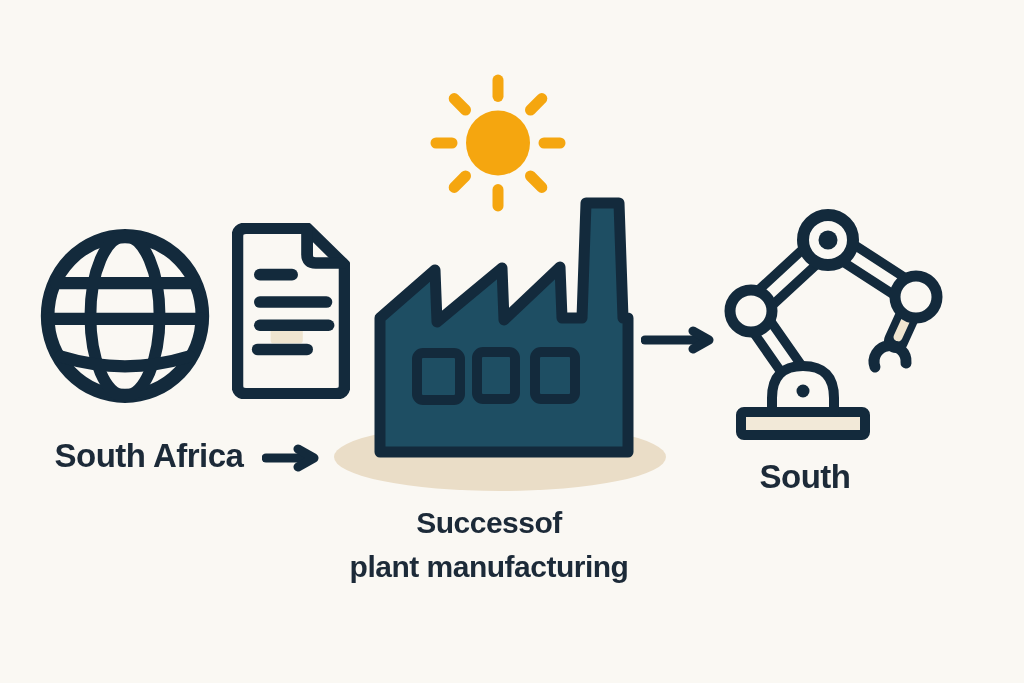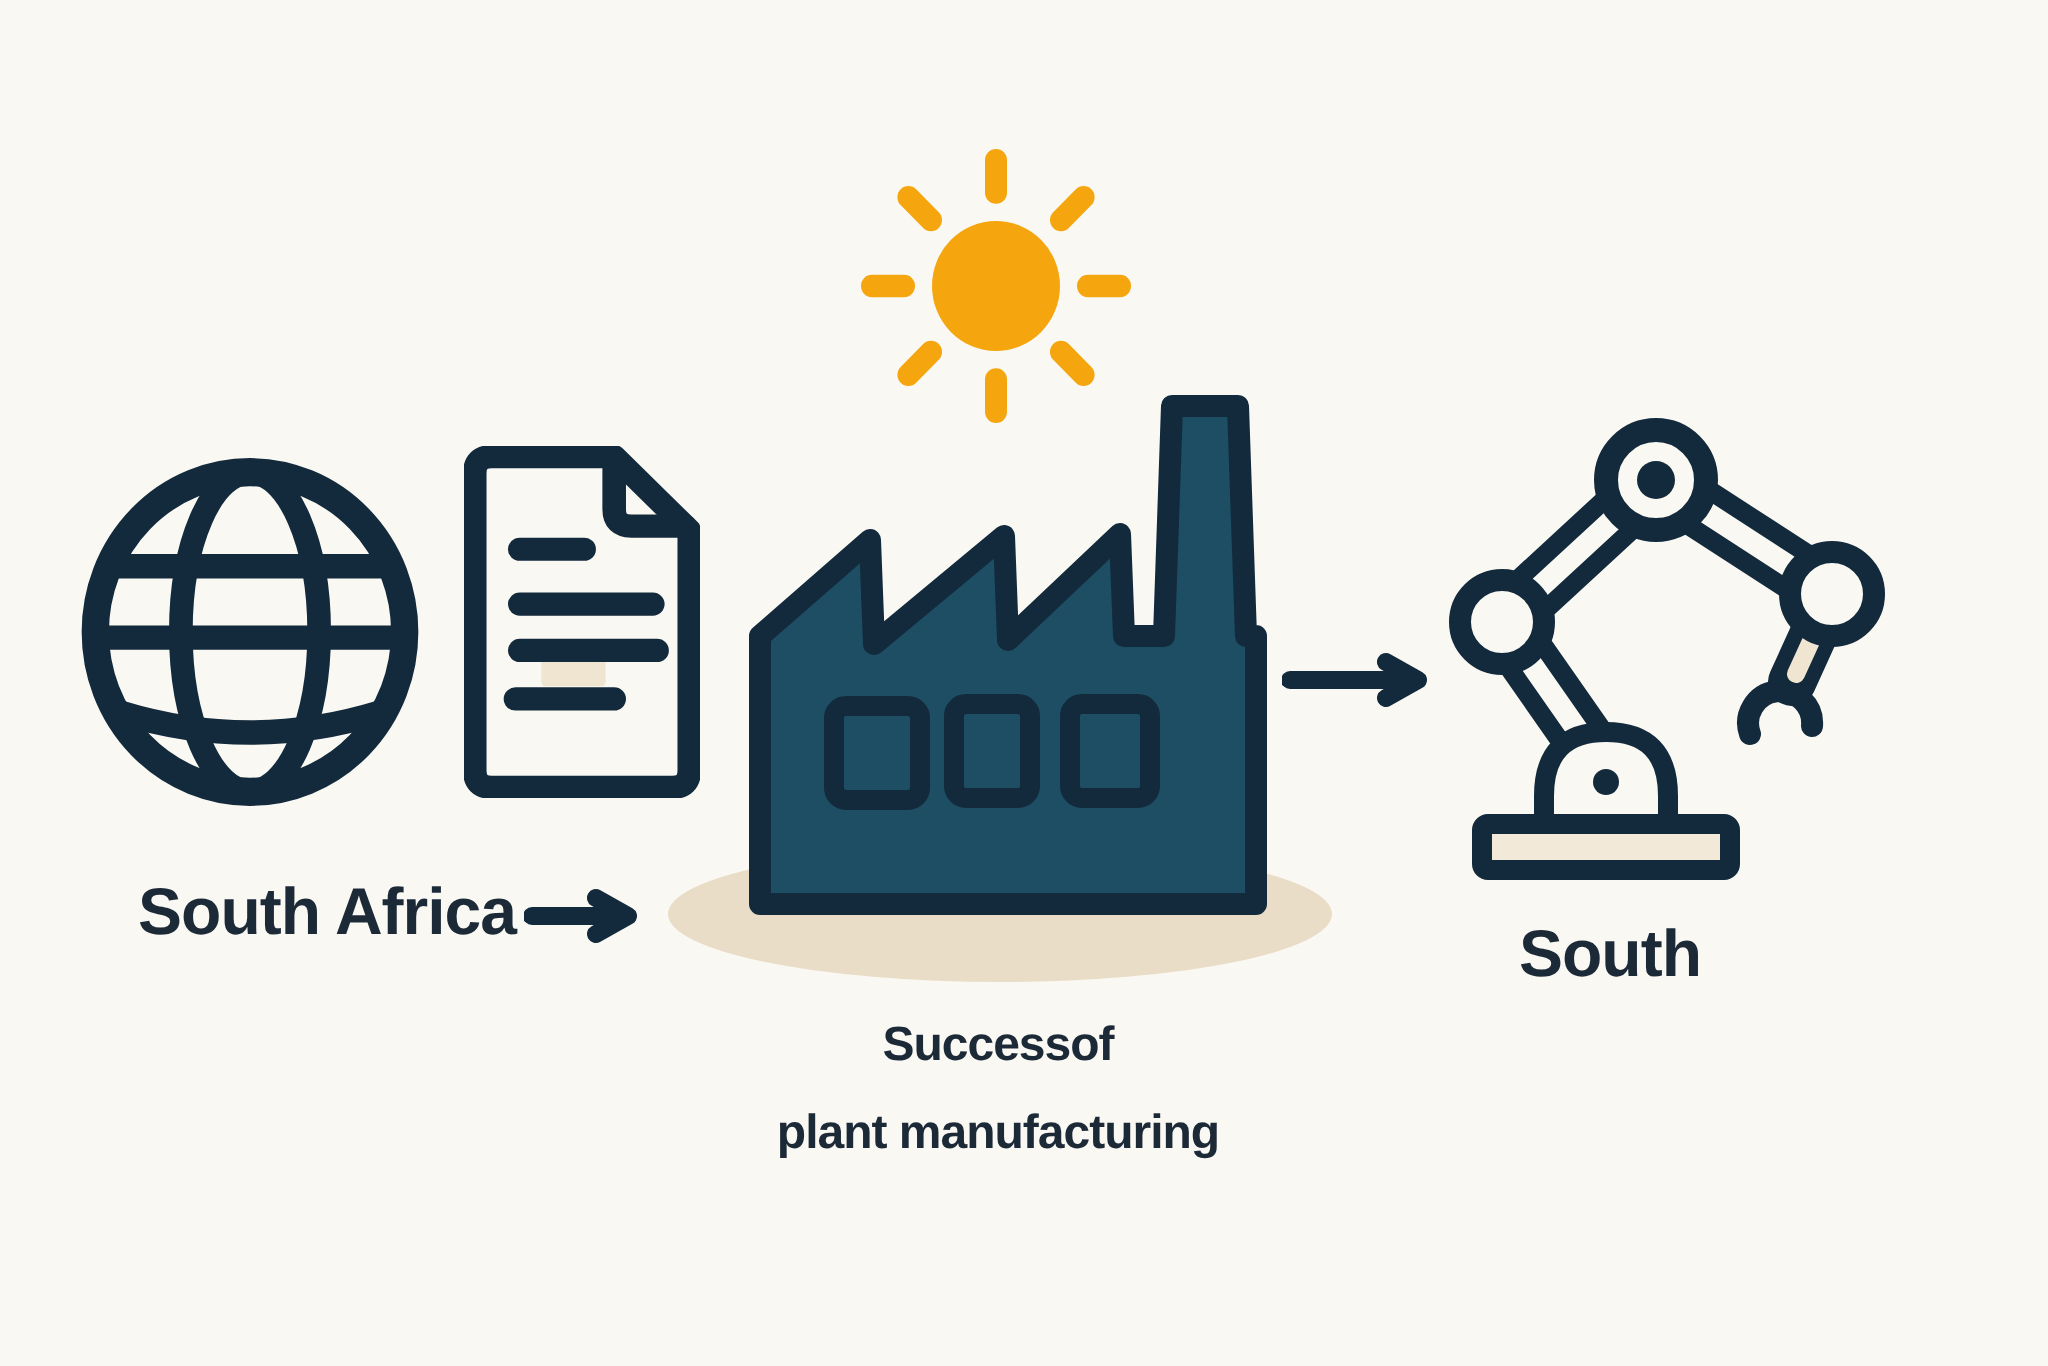--- a/index.html
+++ b/index.html
@@ -50,22 +50,22 @@
 
   
   .label{
     position:absolute;
     color:var(--color-text);
     font-weight:700;
     letter-spacing:-0.5px;
     text-align:center;
     white-space:nowrap;
   }
-  .label-left{left:40px;top:438px;width:218px;font-size:33px;line-height:36px;text-align:right;}
-  .label-center{left:319px;top:501px;width:360px;font-size:24px;line-height:44px;}
+  .label-left{left:40px;top:438px;width:218px;font-size:33px;line-height:36px;}
+  .label-center{left:309px;top:501px;width:360px;font-size:30px;line-height:44px;}
   .label-right{left:690px;top:458px;width:230px;font-size:33px;line-height:38px;}
 </style>
 </head>
 <body>
 
 <div class="canvas">
 
   <svg class="abs globe" viewBox="0 0 200 200" preserveAspectRatio="none">
     <circle cx="100" cy="100" r="85" class="ink-stroke" stroke-width="15"></circle>
     <ellipse cx="100" cy="100" rx="38" ry="85" class="ink-stroke" stroke-width="13"></ellipse>

